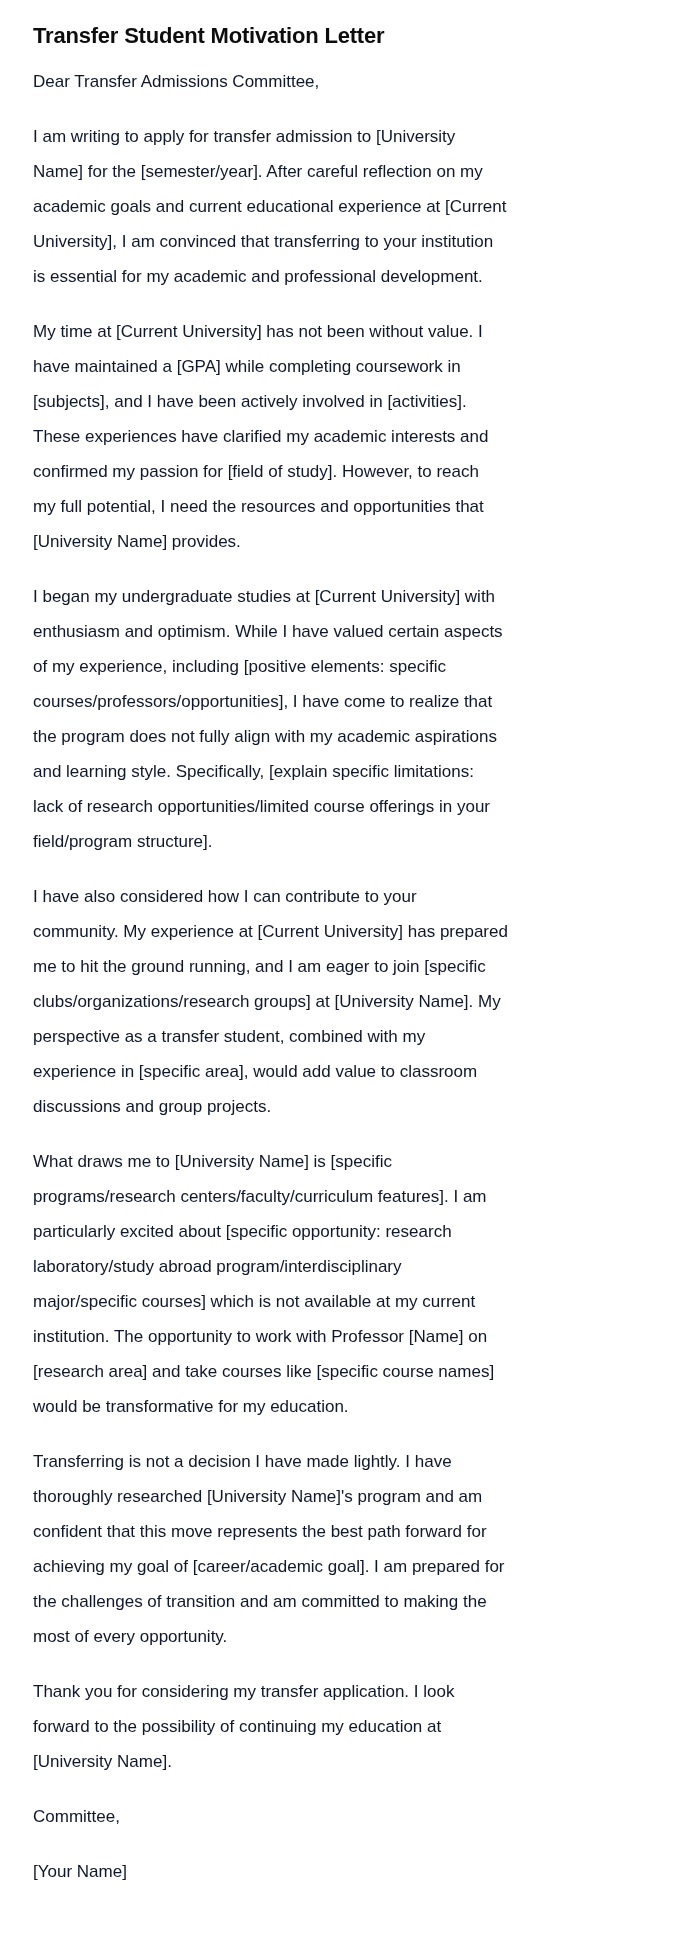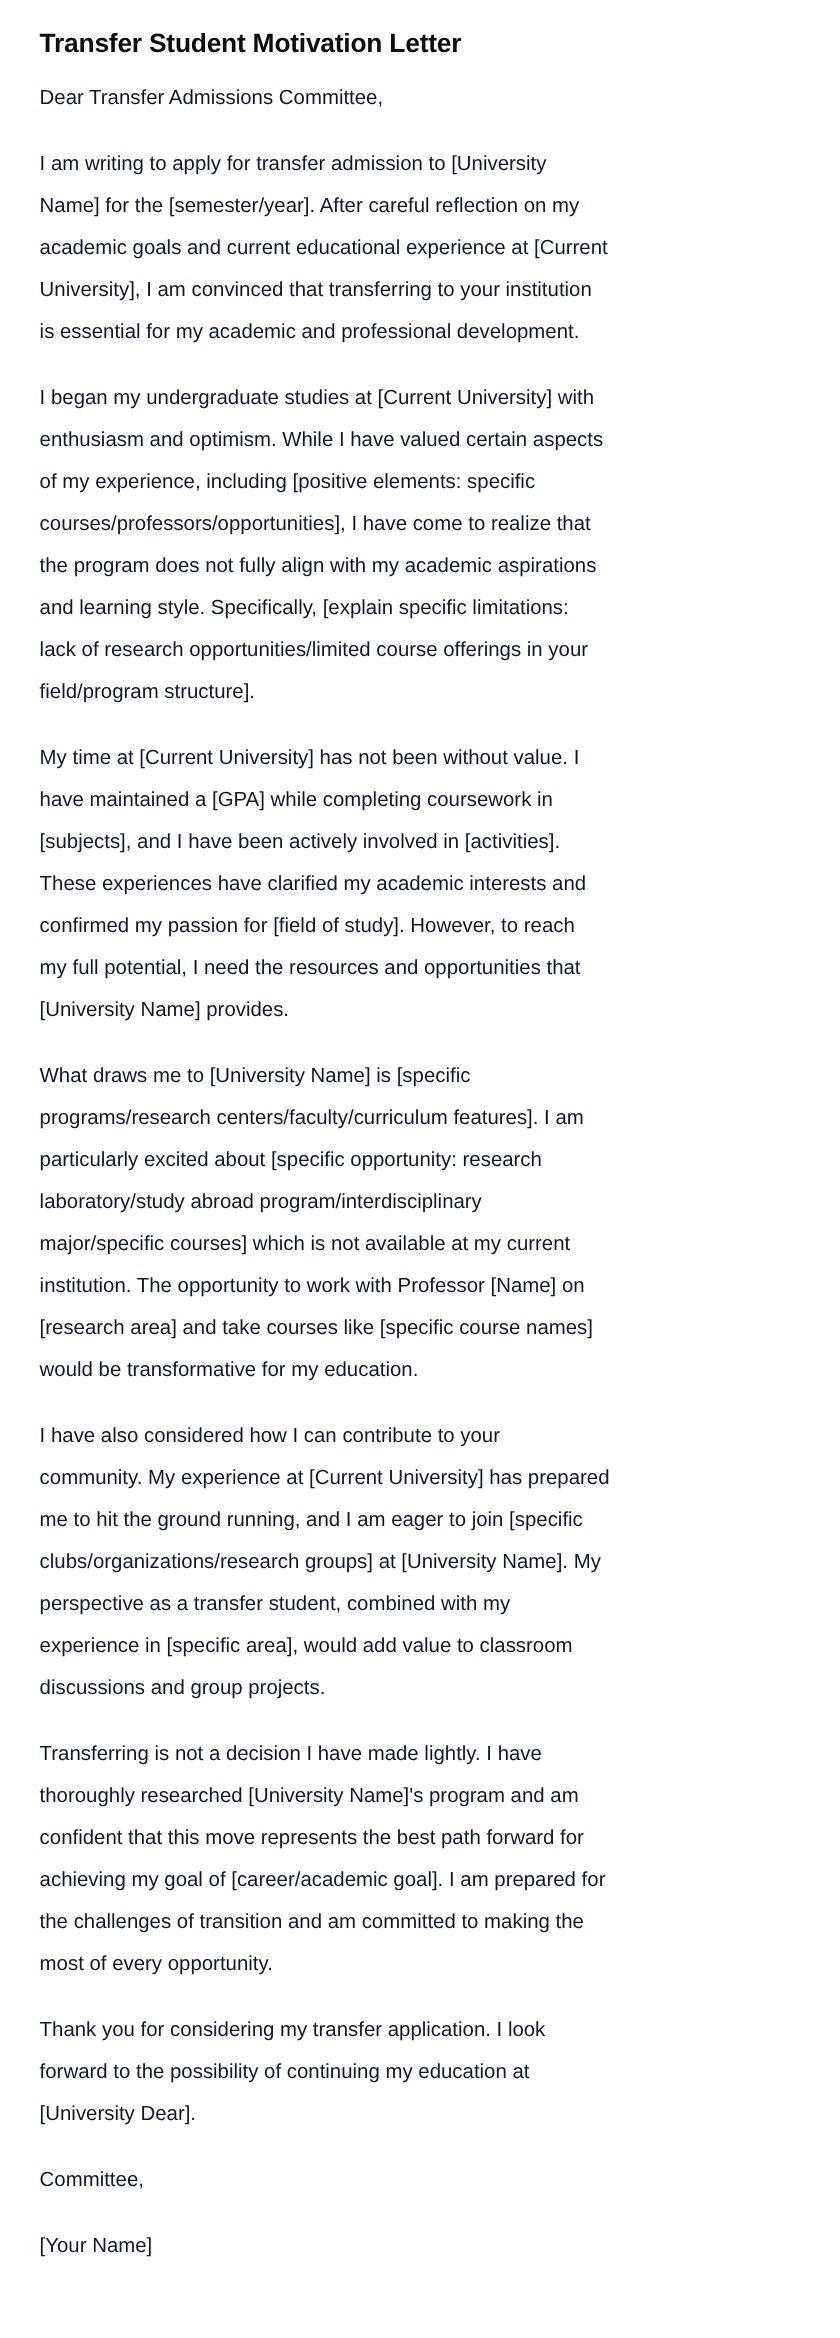--- a/index.html
+++ b/index.html
@@ -44,61 +44,61 @@
   <h1 class="doc-title">Transfer Student Motivation Letter</h1>
 
   <p class="doc-para">Dear Transfer Admissions Committee,</p>
 
   <p class="doc-para">I am writing to apply for transfer admission to [University
 Name] for the [semester/year]. After careful reflection on my
 academic goals and current educational experience at [Current
 University], I am convinced that transferring to your institution
 is essential for my academic and professional development.</p>
 
+  <p class="doc-para">My time at [Current University] has not been without value. I
+have maintained a [GPA] while completing coursework in
+[subjects], and I have been actively involved in [activities].
+These experiences have clarified my academic interests and
+confirmed my passion for [field of study]. However, to reach
+my full potential, I need the resources and opportunities that
+[University Name] provides.</p>
+
   <p class="doc-para">I began my undergraduate studies at [Current University] with
 enthusiasm and optimism. While I have valued certain aspects
 of my experience, including [positive elements: specific
 courses/professors/opportunities], I have come to realize that
 the program does not fully align with my academic aspirations
 and learning style. Specifically, [explain specific limitations:
 lack of research opportunities/limited course offerings in your
 field/program structure].</p>
 
-  <p class="doc-para">My time at [Current University] has not been without value. I
-have maintained a [GPA] while completing coursework in
-[subjects], and I have been actively involved in [activities].
-These experiences have clarified my academic interests and
-confirmed my passion for [field of study]. However, to reach
-my full potential, I need the resources and opportunities that
-[University Name] provides.</p>
+  <p class="doc-para">I have also considered how I can contribute to your
+community. My experience at [Current University] has prepared
+me to hit the ground running, and I am eager to join [specific
+clubs/organizations/research groups] at [University Name]. My
+perspective as a transfer student, combined with my
+experience in [specific area], would add value to classroom
+discussions and group projects.</p>
 
   <p class="doc-para">What draws me to [University Name] is [specific
 programs/research centers/faculty/curriculum features]. I am
 particularly excited about [specific opportunity: research
 laboratory/study abroad program/interdisciplinary
 major/specific courses] which is not available at my current
 institution. The opportunity to work with Professor [Name] on
 [research area] and take courses like [specific course names]
 would be transformative for my education.</p>
 
-  <p class="doc-para">I have also considered how I can contribute to your
-community. My experience at [Current University] has prepared
-me to hit the ground running, and I am eager to join [specific
-clubs/organizations/research groups] at [University Name]. My
-perspective as a transfer student, combined with my
-experience in [specific area], would add value to classroom
-discussions and group projects.</p>
-
   <p class="doc-para">Transferring is not a decision I have made lightly. I have
 thoroughly researched [University Name]'s program and am
 confident that this move represents the best path forward for
 achieving my goal of [career/academic goal]. I am prepared for
 the challenges of transition and am committed to making the
 most of every opportunity.</p>
 
   <p class="doc-para">Thank you for considering my transfer application. I look
 forward to the possibility of continuing my education at
-[University Dear].</p>
+[University Name].</p>
 
   <p class="doc-para">Committee,</p>
 
   <p class="doc-para">[Your Name]</p>
 </div>
 
 </body></html>

